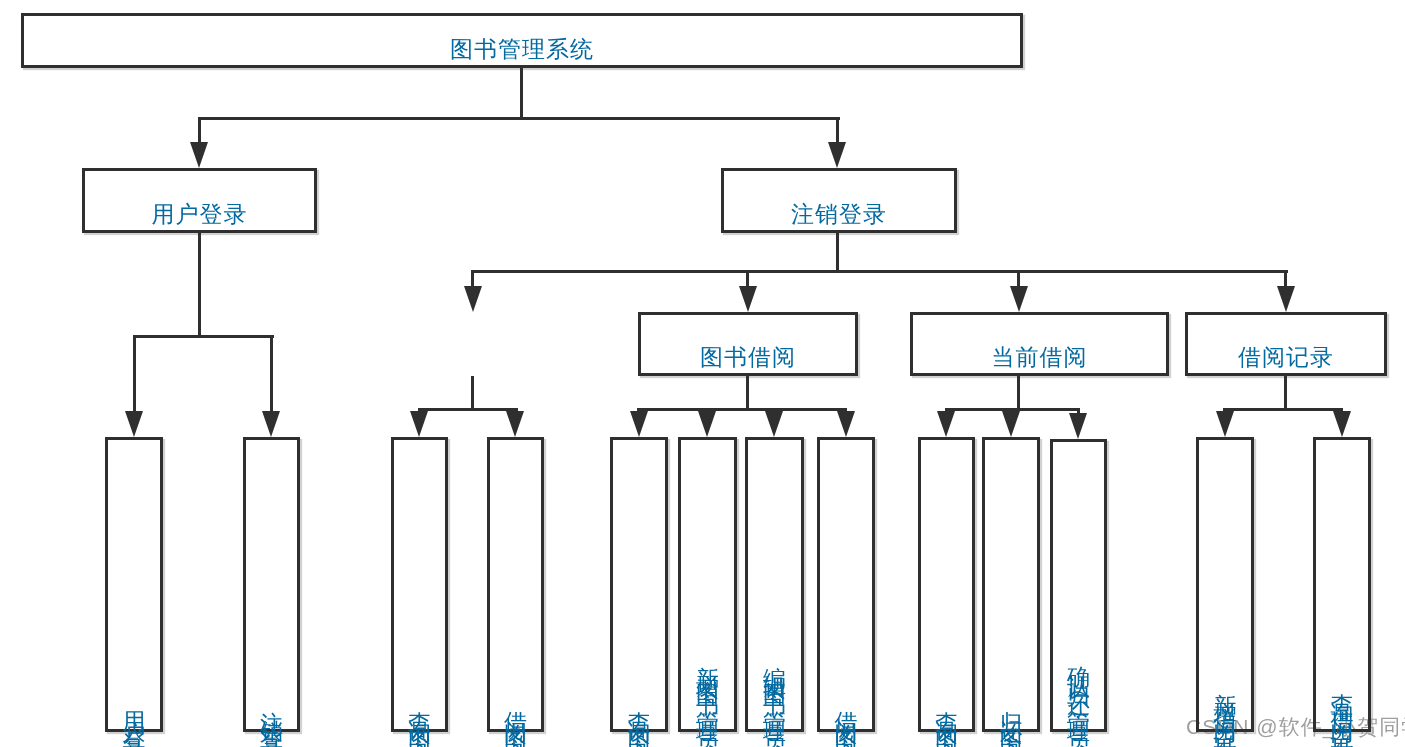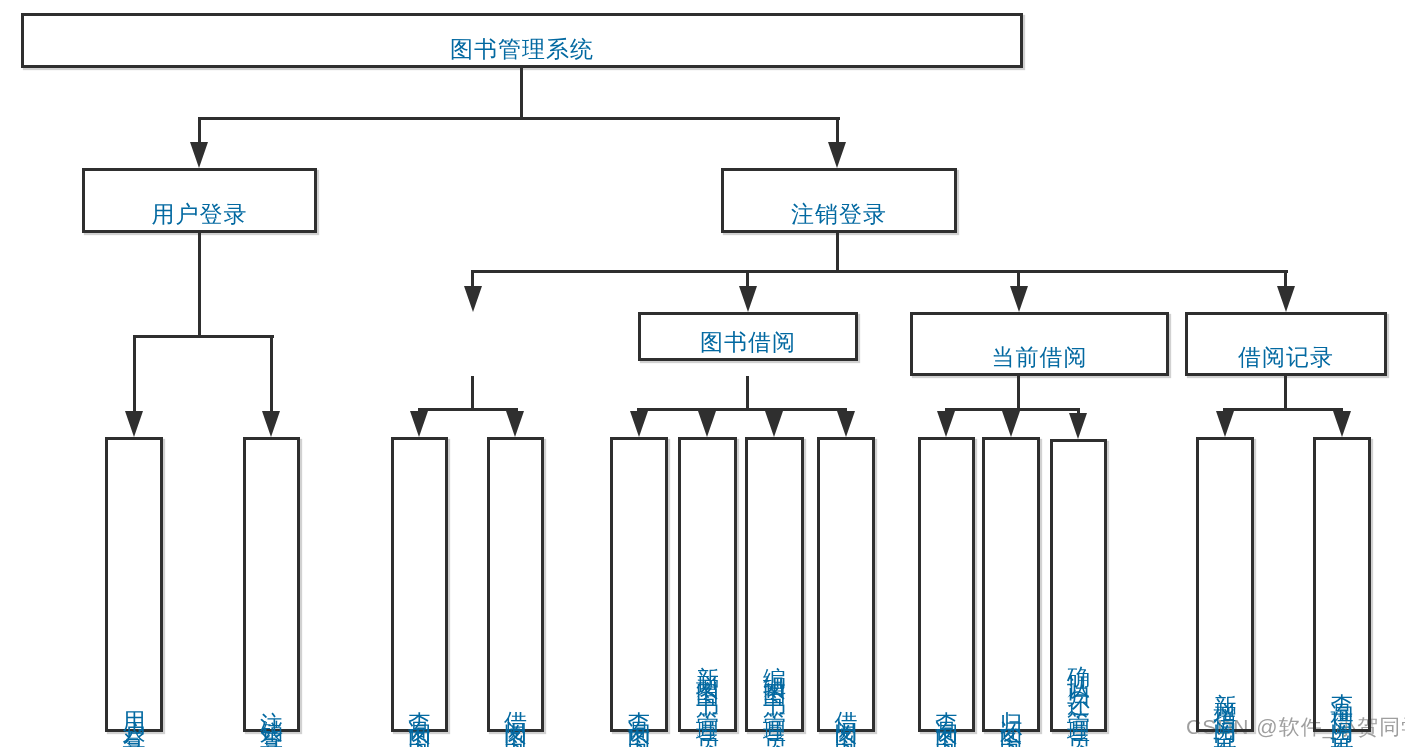--- a/index.html
+++ b/index.html
@@ -40,21 +40,21 @@
 
   <div class="node" style="left:82px;top:168px;width:235px;height:65px;">
     <span class="hlabel">用户登录</span>
   </div>
 
   <div class="node" style="left:721px;top:168px;width:236px;height:65px;">
     <span class="hlabel">注销登录</span>
   </div>
 
 
-  <div class="node" style="left:638px;top:312px;width:220px;height:49px;">
+  <div class="node" style="left:638px;top:312px;width:220px;height:64px;">
     <span class="hlabel">图书借阅</span>
   </div>
 
   <div class="node" style="left:910px;top:312px;width:259px;height:64px;">
     <span class="hlabel">当前借阅</span>
   </div>
 
   <div class="node" style="left:1185px;top:312px;width:202px;height:64px;">
     <span class="hlabel">借阅记录</span>
   </div>

